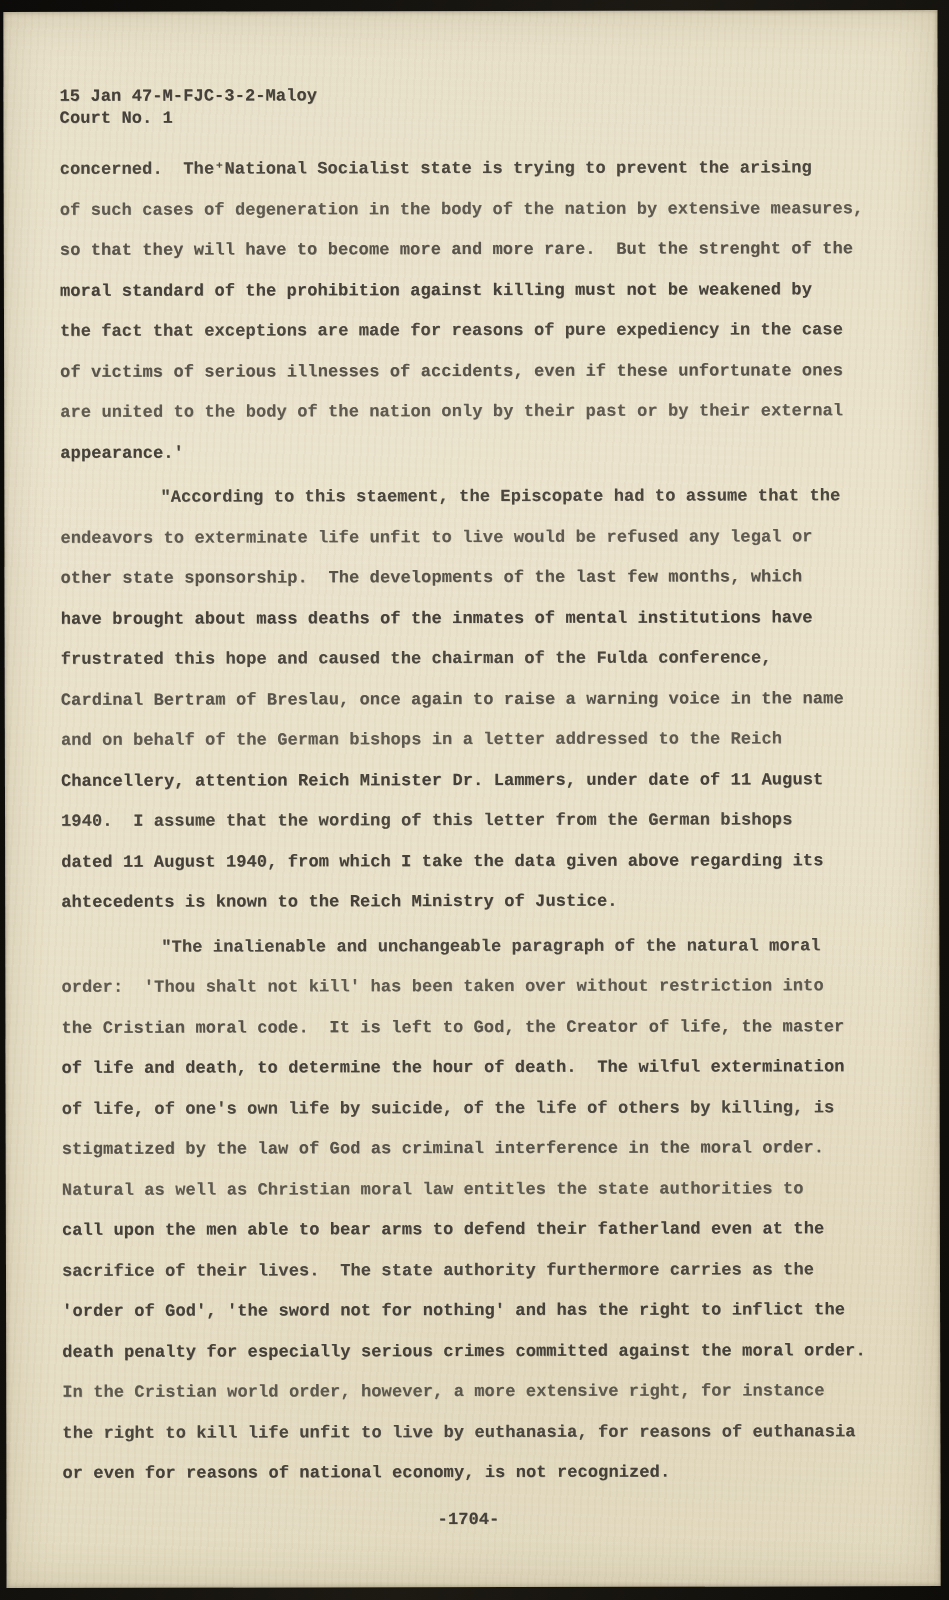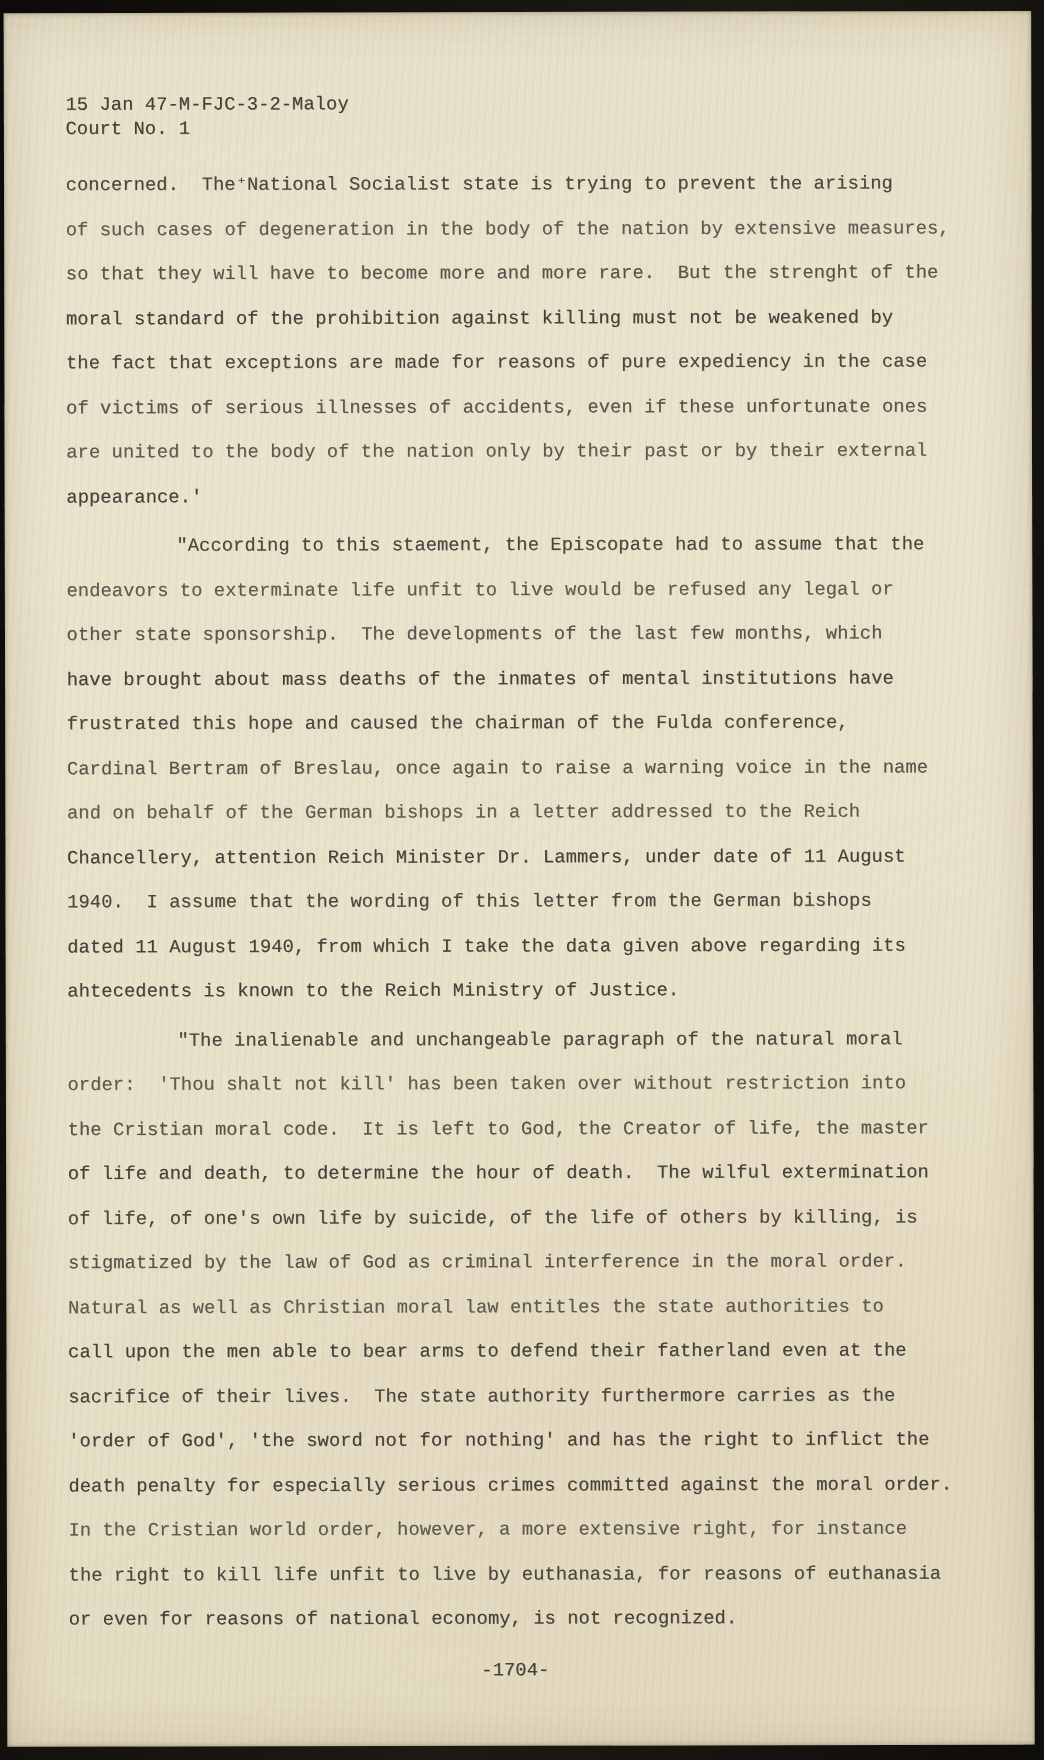--- a/index.html
+++ b/index.html
@@ -6,20 +6,21 @@
   body {
     width: 949px; height: 1600px;
     background: #14120e;
     overflow: hidden;
     font-family: "Liberation Mono", "DejaVu Sans Mono", monospace;
   }
   .scan {
     position: relative;
     width: 949px; height: 1600px;
     background: linear-gradient(100deg, #0c0b09 0%, #1d1a14 55%, #0e0d0a 100%);
+    font-weight: bold;
   }
   .paper {
     position: absolute;
     left: 5px; top: 11px;
     width: 934px; height: 1576px;
     background:
       radial-gradient(1100px 700px at 32% 18%, rgba(255,255,255,0.06), transparent 65%),
       radial-gradient(900px 600px at 75% 80%, rgba(160,130,80,0.07), transparent 70%),
       linear-gradient(180deg, #e7dfc7 0%, #eae2cb 28%, #e8e0c8 68%, #e3dbc1 100%);
     box-shadow:

